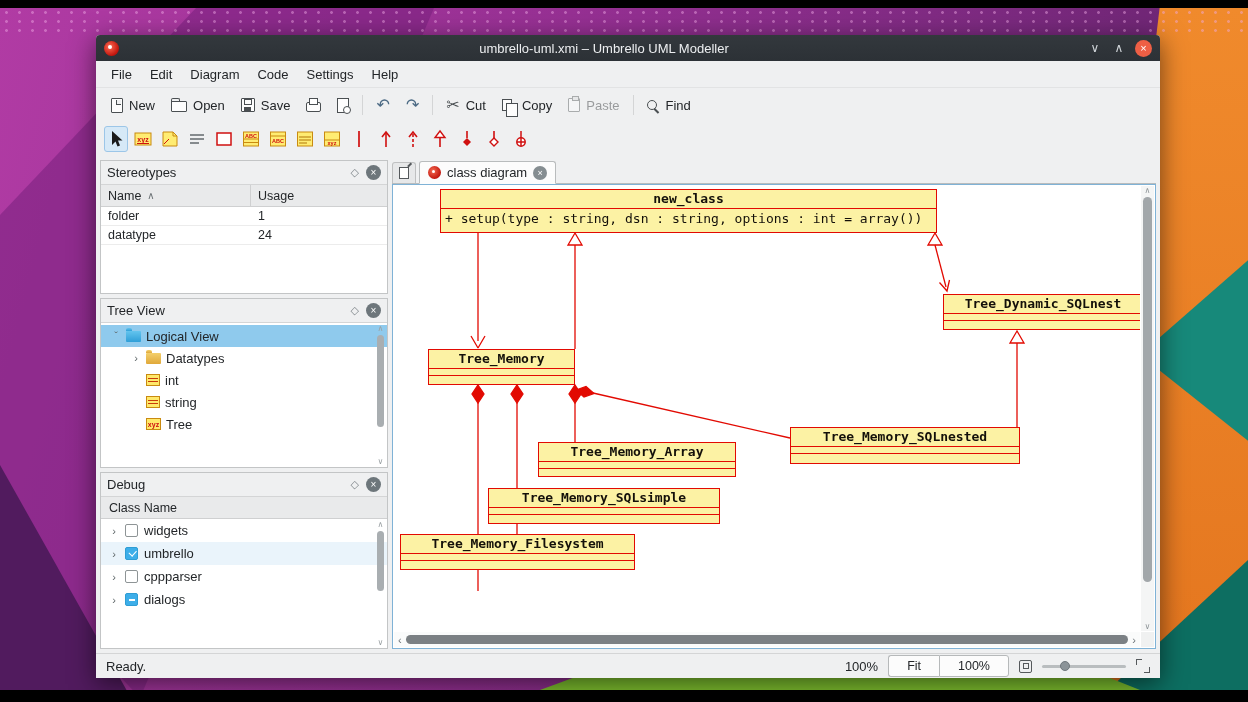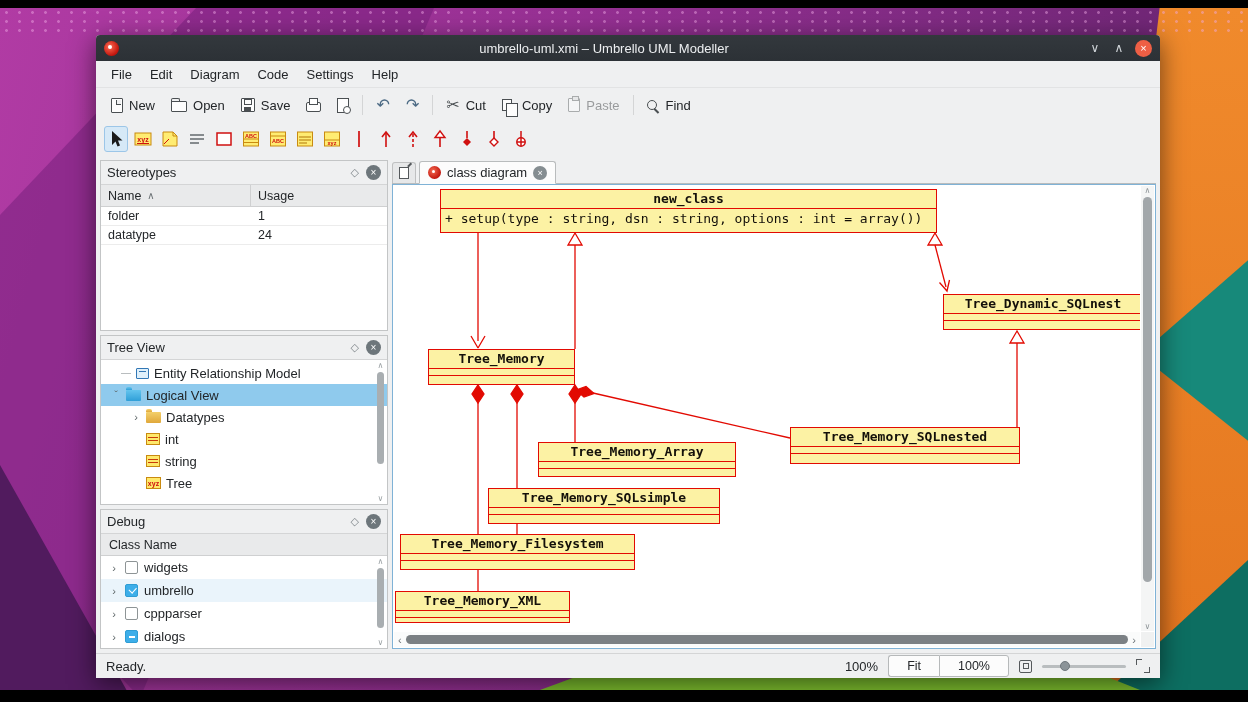--- a/index.html
+++ b/index.html
@@ -390,21 +390,21 @@
             <line x1="6" y1="13" x2="14" y2="13"></line>
           </g>
         </svg>
     </div>
   </div>
 
   <div class="main">
 
     <div class="docks">
 
-      <div class="dock" style="height:171px">
+      <div class="dock" style="height:134px">
         <div class="dock-head">
           <span class="dh-title">Stereotypes</span>
           <span class="dh-float">◇</span>
           <span class="dh-close">×</span>
         </div>
         <div class="st-table">
           <div class="st-hrow">
             <span class="st-hcell c1">
               <span>Name</span>
               <span class="sort">∧</span>
@@ -424,25 +424,20 @@
         </div>
       </div>
 
       <div class="dock" style="height:170px">
         <div class="dock-head">
           <span class="dh-title">Tree View</span>
           <span class="dh-float">◇</span>
           <span class="dh-close">×</span>
         </div>
         <div class="tree-body">
-          <div class="trow" style="padding-left:20px">
-            <span class="tree-line"></span>
-            <span class="ic-erm"></span>
-            <span>Entity Relationship Model</span>
-          </div>
           <div class="trow sel" style="padding-left:10px">
             <span class="exp">ˇ</span>
             <span class="ic-folder"></span>
             <span>Logical View</span>
           </div>
           <div class="trow" style="padding-left:30px">
             <span class="exp">›</span>
             <span class="ic-folder amber"></span>
             <span>Datatypes</span>
           </div>
@@ -583,25 +578,20 @@
               <div class="uml-comp"></div>
               <div class="uml-comp last"></div>
             </div>
 
             <div class="uml-class" style="left:6px;top:348px;width:235px;height:36px">
               <div class="uml-title">Tree_Memory_Filesystem</div>
               <div class="uml-comp"></div>
               <div class="uml-comp last"></div>
             </div>
 
-            <div class="uml-class" style="left:1px;top:405px;width:175px;height:32px">
-              <div class="uml-title">Tree_Memory_XML</div>
-              <div class="uml-comp"></div>
-              <div class="uml-comp last"></div>
-            </div>
 
           </div>
         </div>
 
         <div class="vscroll">
           <span>∧</span>
           <span class="vthumb" style="height:385px;margin-top:2px"></span>
           <span style="margin-top:auto">∨</span>
         </div>
         <div class="hscroll">

